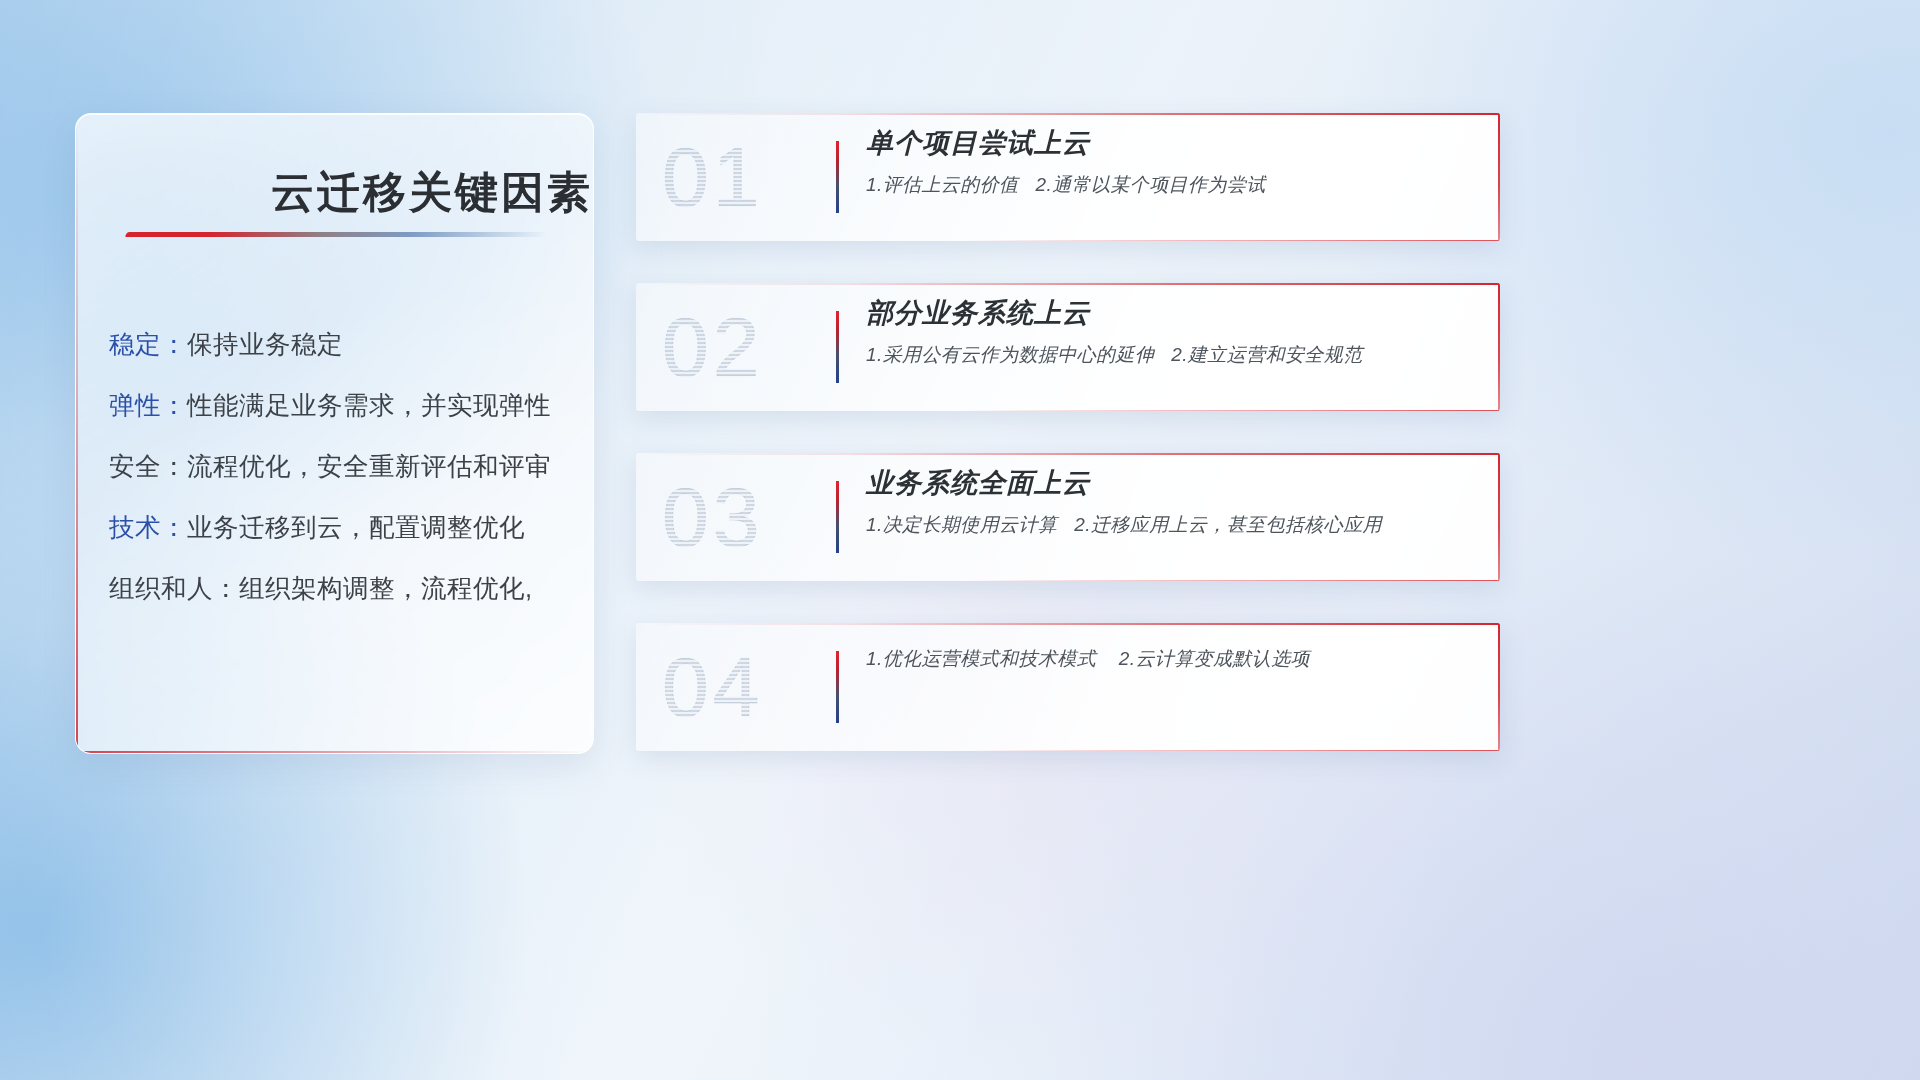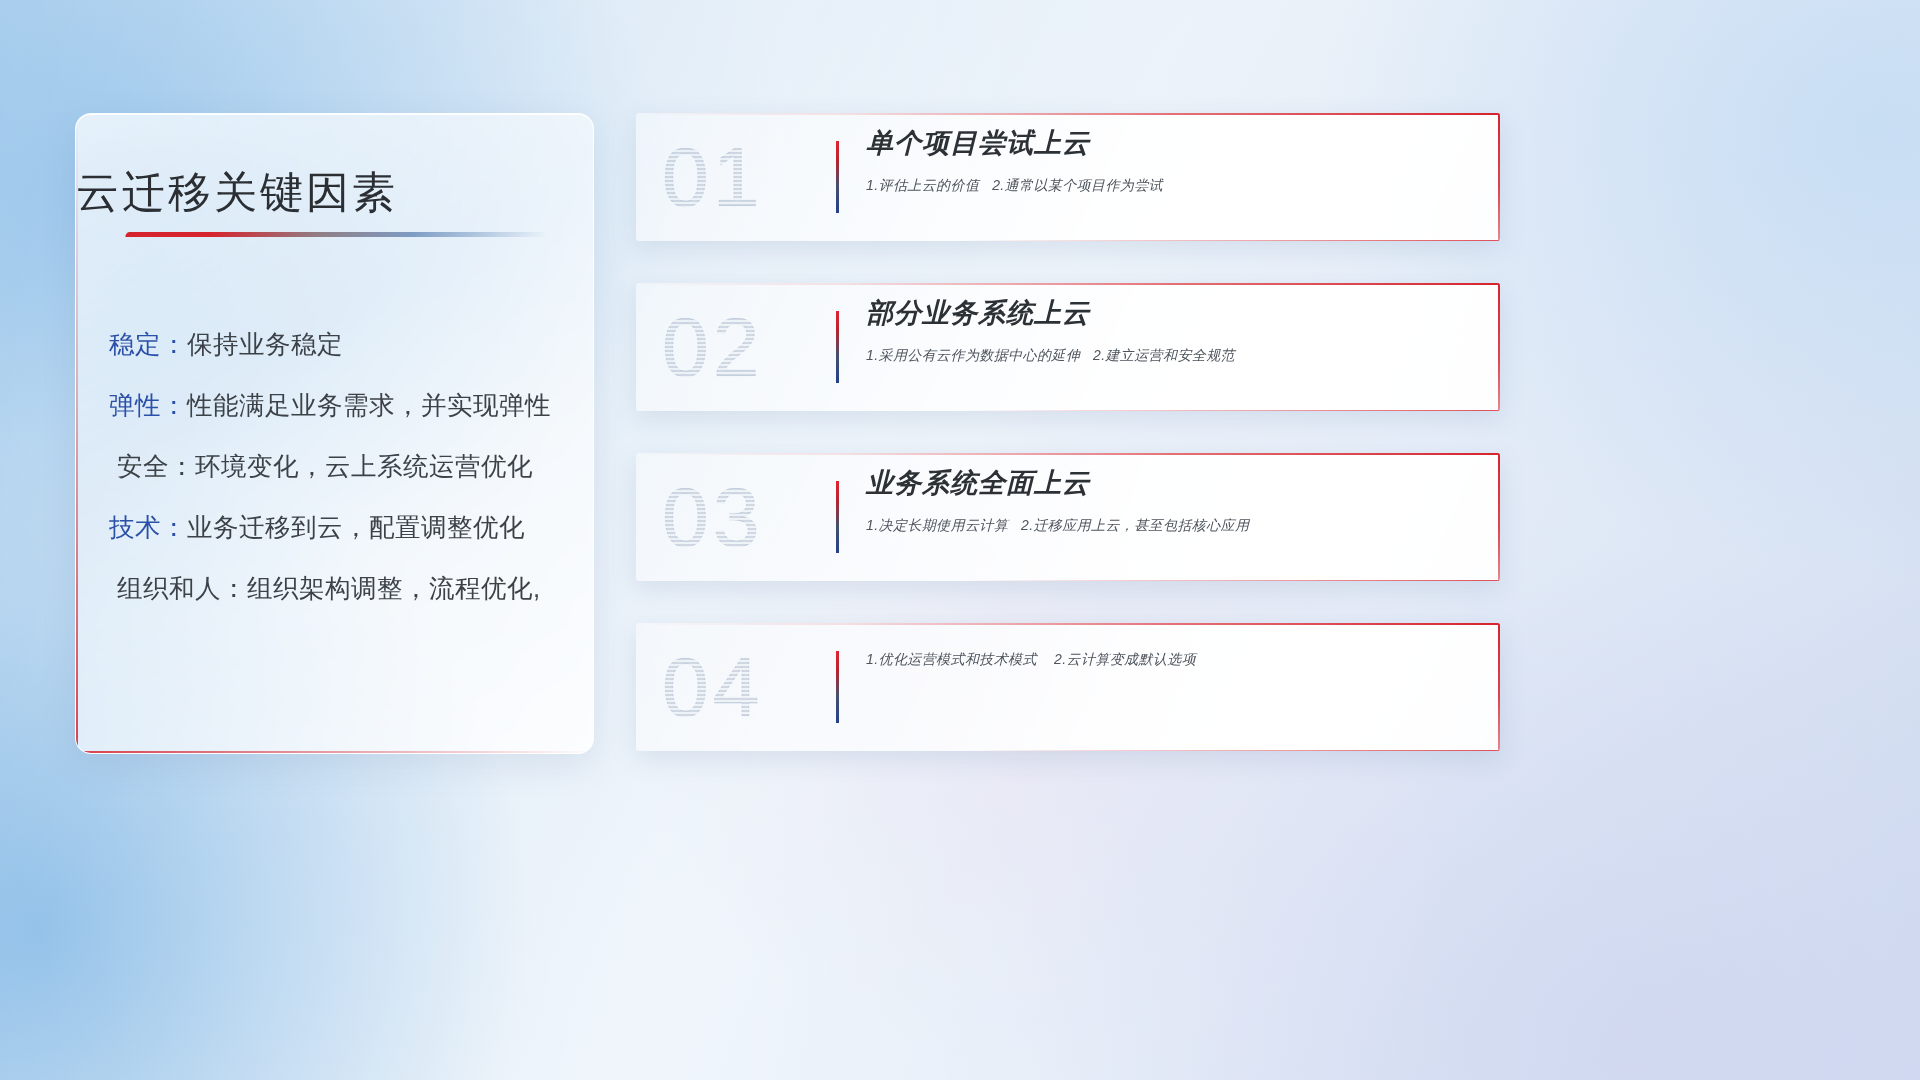--- a/index.html
+++ b/index.html
@@ -50,23 +50,23 @@
   }
   #left-panel .edge-red-bottom{
     position:absolute; left:0; bottom:0;
     width:100%; height:2px;
     background:linear-gradient(90deg, rgba(214,36,46,0.85) 0%, rgba(214,36,46,0.45) 46%, rgba(214,36,46,0) 100%);
   }
 
   #panel-title{
     position:absolute;
     left:0; right:0; top:50px;
-    text-align:left;
+    text-align:right;
     font-size:43px;
-    font-weight:normal;
+    font-weight:bold;
     letter-spacing:3px;
     color:#2b2f33;
   }
   #title-rule{
     position:absolute;
     left:50px; top:118px;
     width:421px; height:5px;
     background:linear-gradient(90deg,#d6242e 0%, #d6242e 20%, #8f7f86 46%, #7e9cc4 68%, #b9cde3 86%, rgba(205,219,235,0) 100%);
     border-radius:2px;
     transform:skewX(-28deg);
@@ -78,21 +78,21 @@
     right:22px;
   }
   .factor-row{
     font-size:25.5px;
     line-height:61px;
     color:#3c4248;
     white-space:nowrap;
     letter-spacing:0.5px;
   }
   .factor-label{ color:#2b50a8; }
-  .factor-label.neutral{ color:#3c4248;margin-left:8px; }
+  .factor-label.neutral{ color:#3c4248; }
 
   
   #cards{
     position:absolute;
     left:636px; top:113px;
     width:864px;
   }
   .card{
     position:relative;
     height:128px;
@@ -153,21 +153,21 @@
   }
   .card-title{
     font-size:27px;
     font-weight:bold;
     color:#2c3136;
     letter-spacing:1px;
     line-height:36px;
   }
   .card-desc{
     margin-top:13px;
-    font-size:14px;
+    font-size:19px;
     color:#4d545c;
     letter-spacing:0.4px;
     white-space:pre;
     line-height:22px;
   }
 </style>
 </head>
 <body>
 
 <div id="stage">
@@ -183,21 +183,21 @@
 
       <div class="factor-row">
         <span class="factor-label">稳定：</span><span>保持业务稳定</span>
       </div>
 
       <div class="factor-row">
         <span class="factor-label">弹性：</span><span>性能满足业务需求，并实现弹性</span>
       </div>
 
       <div class="factor-row">
-        <span class="factor-label neutral">安全：</span><span>环境变化，云上系统运营优化</span>
+        <span class="factor-label neutral">安全：</span><span>流程优化，安全重新评估和评审</span>
       </div>
 
       <div class="factor-row">
         <span class="factor-label">技术：</span><span>业务迁移到云，配置调整优化</span>
       </div>
 
       <div class="factor-row">
         <span class="factor-label neutral">组织和人：</span><span>组织架构调整，流程优化,</span>
       </div>
 

